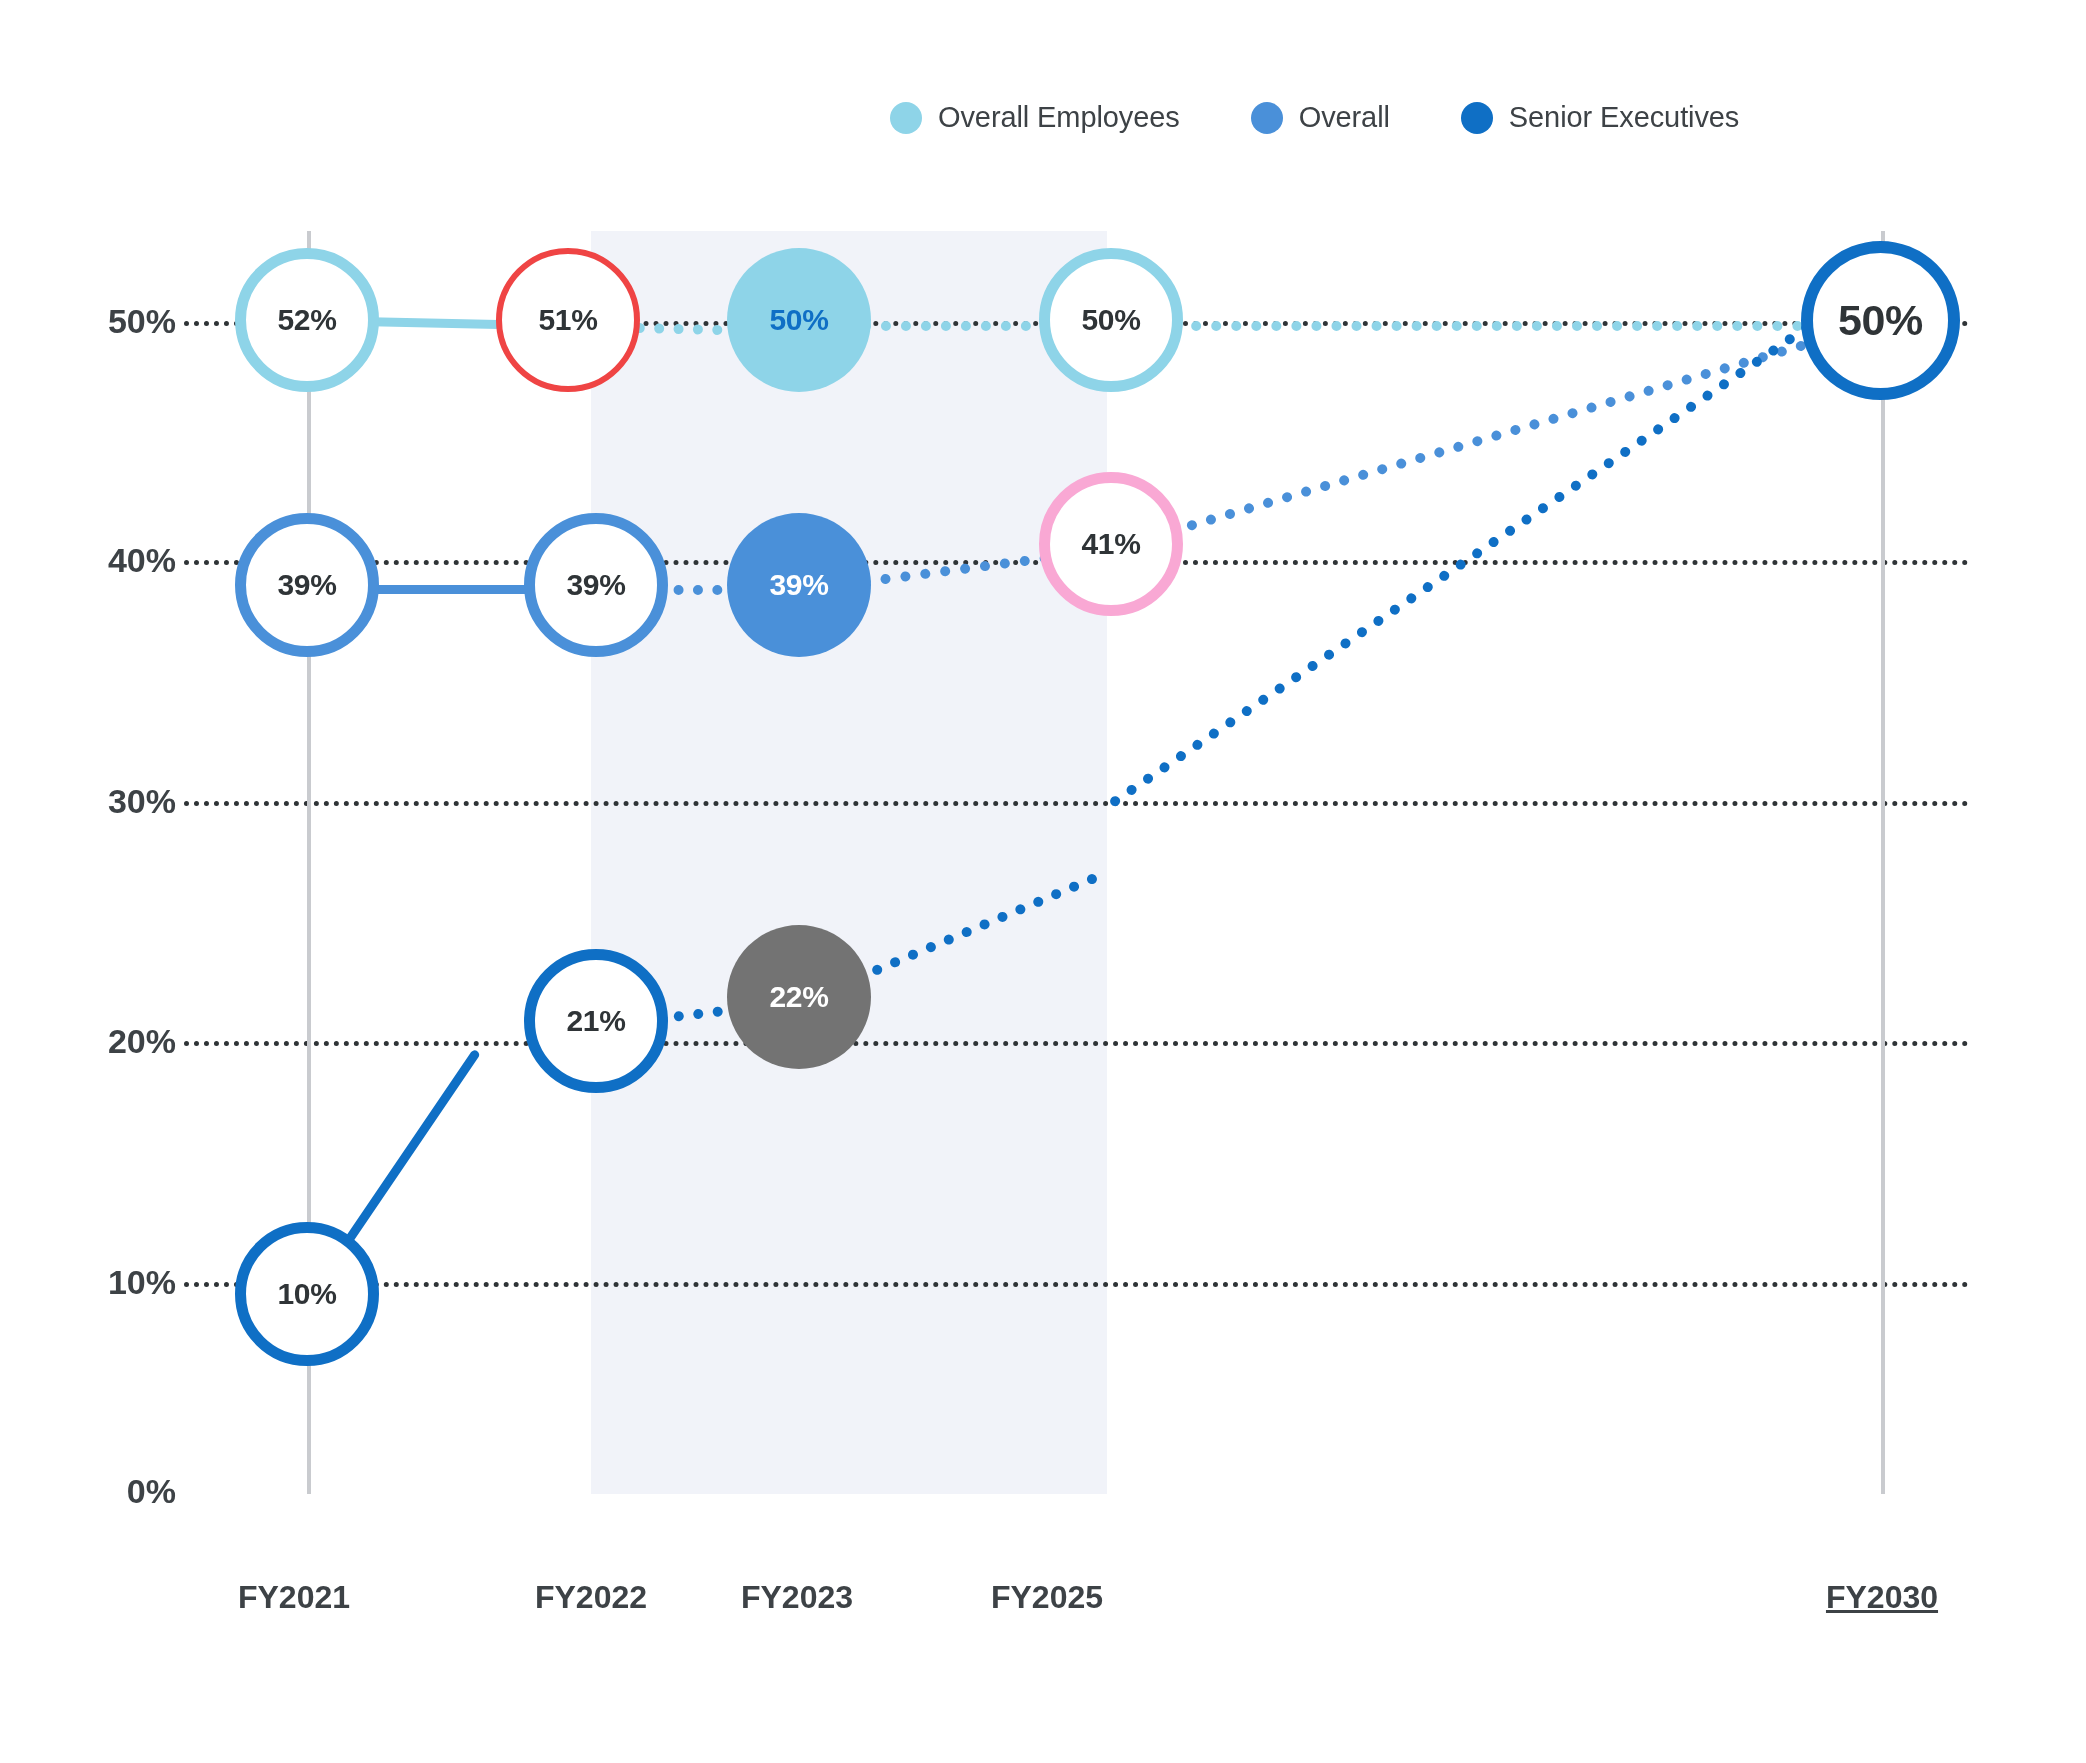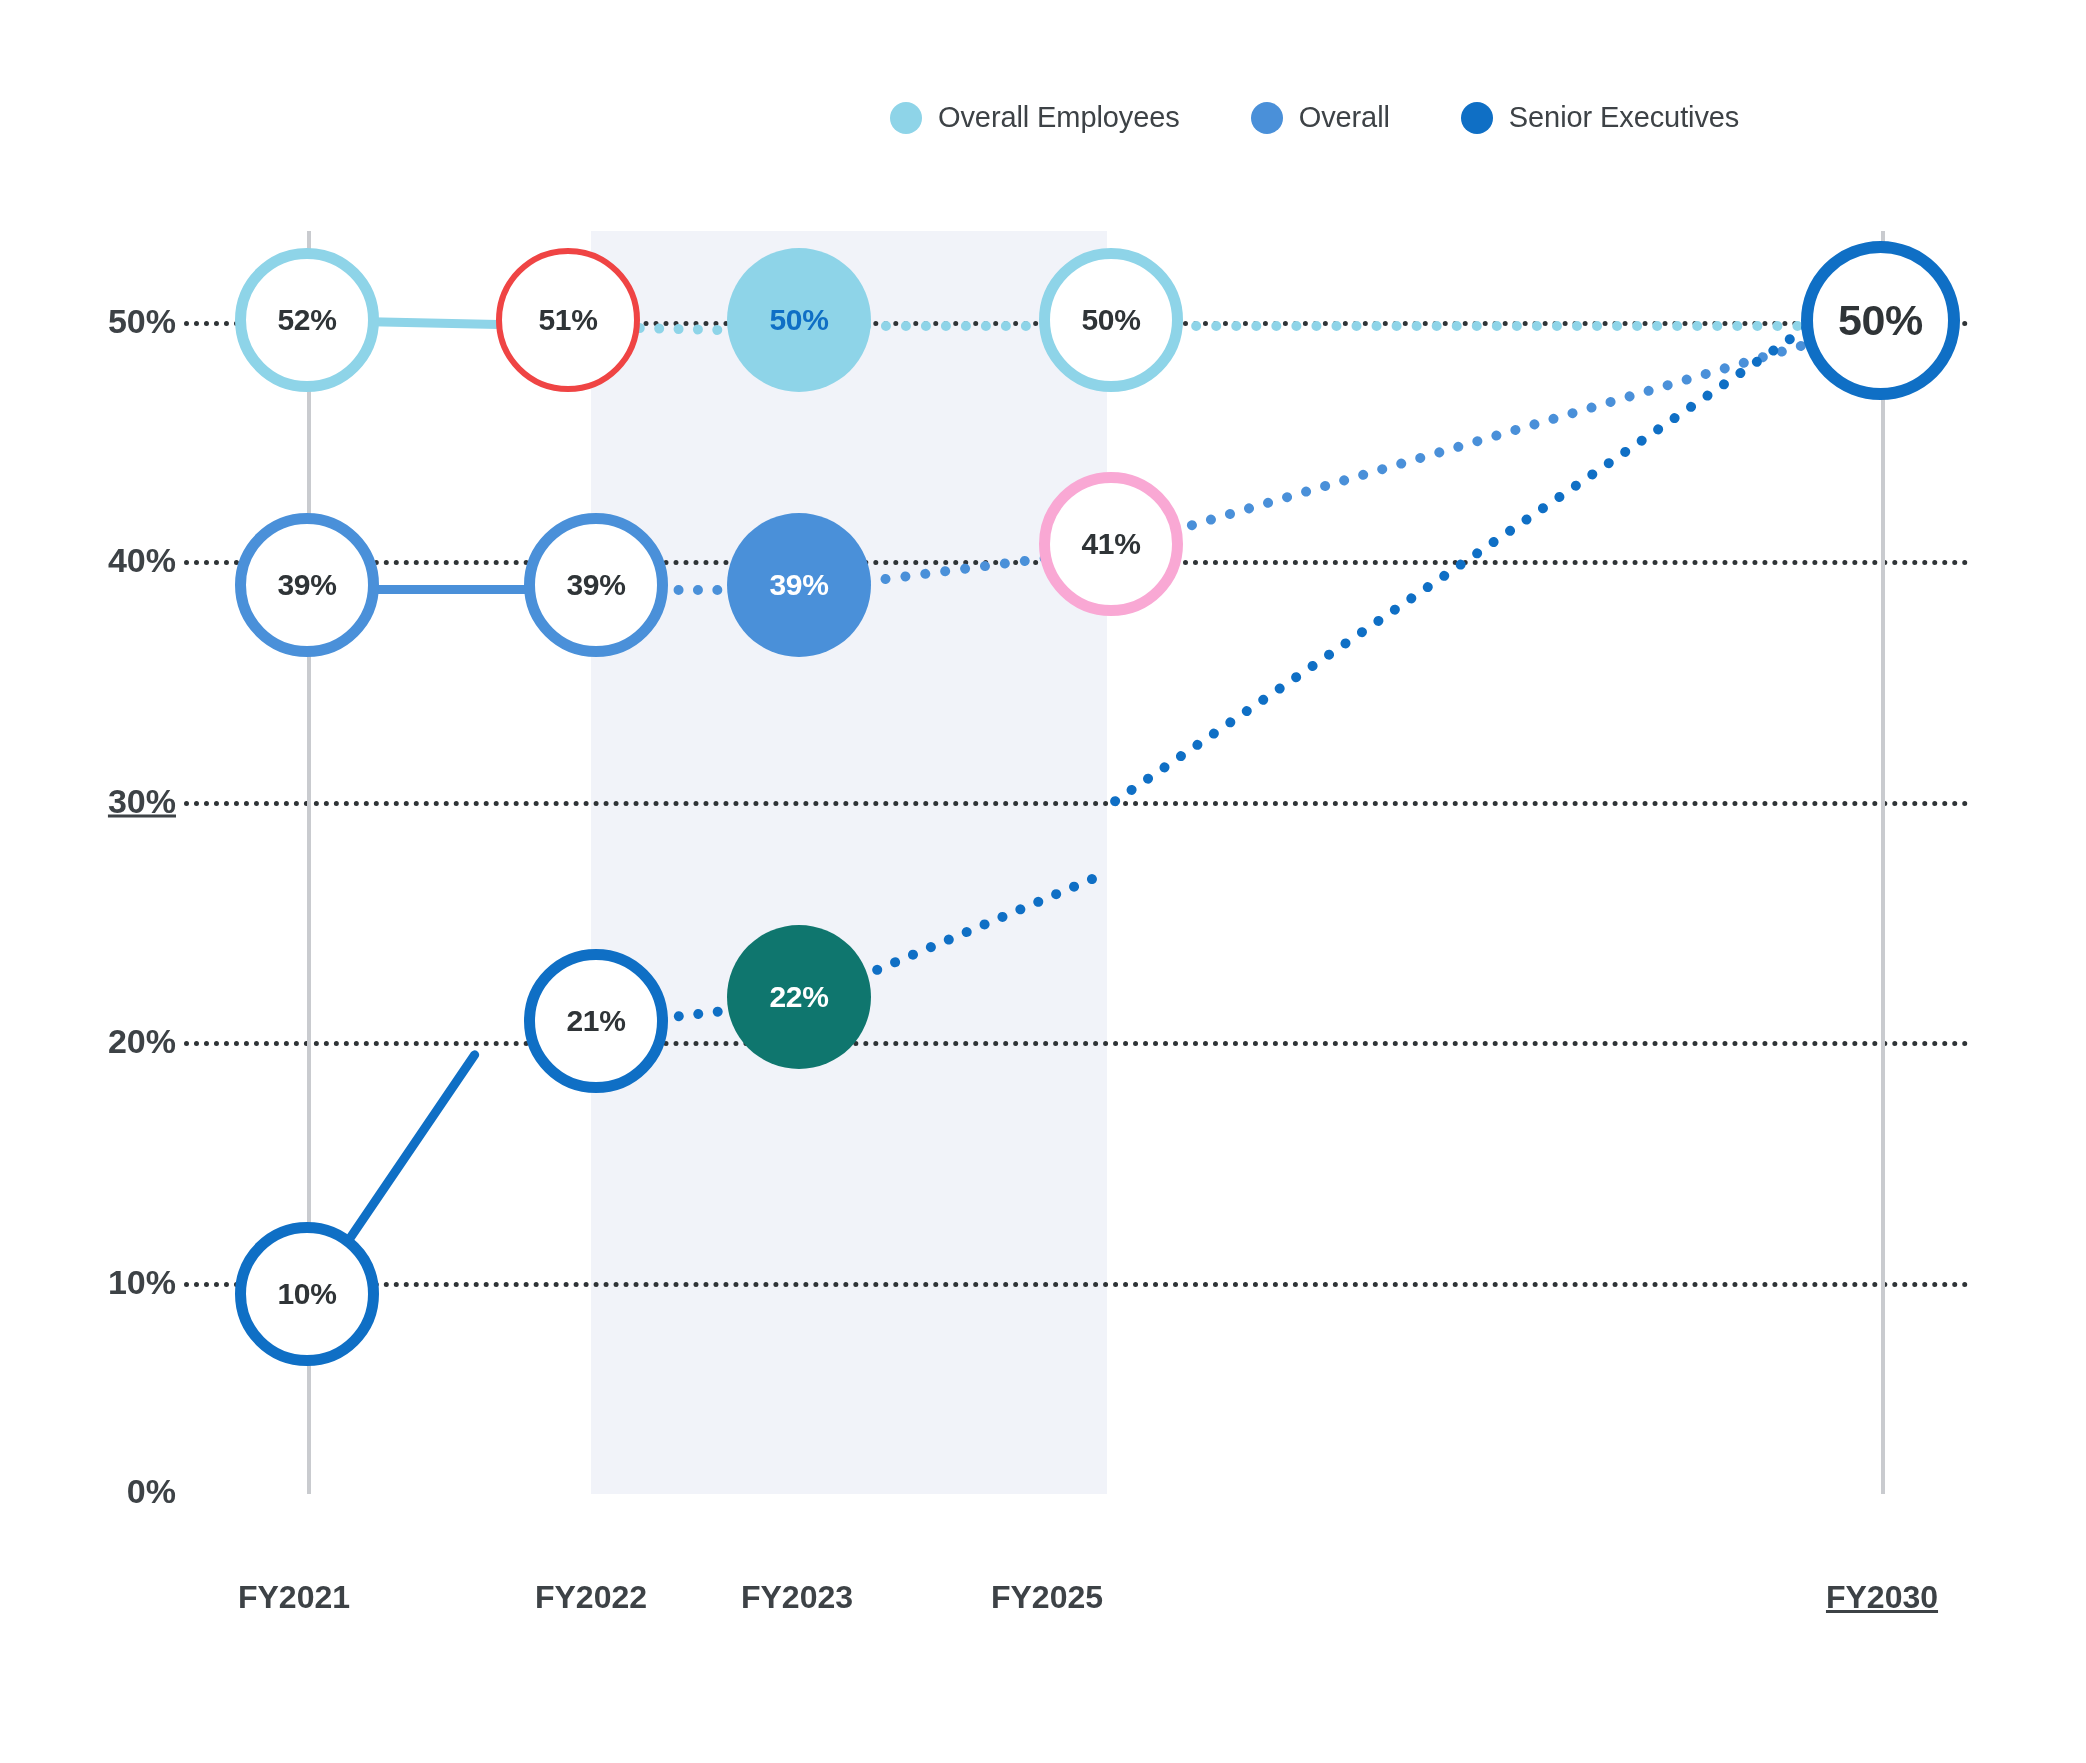--- a/index.html
+++ b/index.html
@@ -114,31 +114,31 @@
     <div class="bubble outline" style="left:1039px;top:472px;width:144px;height:144px;border:11px solid #f9a8d4;">
       <span>41%</span>
     </div>
 
     <div class="bubble outline" style="left:235px;top:1222px;width:144px;height:144px;border:11px solid #0f6fc5;">
       <span>10%</span>
     </div>
     <div class="bubble outline" style="left:524px;top:949px;width:144px;height:144px;border:11px solid #0f6fc5;">
       <span>21%</span>
     </div>
-    <div class="bubble solid" style="left:727px;top:925px;width:144px;height:144px;background:#0f766e;">
+    <div class="bubble solid" style="left:727px;top:925px;width:144px;height:144px;background:#737373;">
       <span>22%</span>
     </div>
 
     <div class="bubble outline" style="left:1801px;top:241px;width:159px;height:159px;border:12.5px solid #0f6fc5;">
       <span style="font-size:43px;">50%</span>
     </div>
 
     <div class="ylabel" style="left:73px;top:321px;width:103px;">50%</div>
     <div class="ylabel" style="left:73px;top:560px;width:103px;">40%</div>
-    <div class="ylabel" style="left:73px;top:801px;width:103px;text-decoration:underline;">30%</div>
+    <div class="ylabel" style="left:73px;top:801px;width:103px;">30%</div>
     <div class="ylabel" style="left:73px;top:1041px;width:103px;">20%</div>
     <div class="ylabel" style="left:73px;top:1282px;width:103px;">10%</div>
     <div class="ylabel" style="left:73px;top:1491px;width:103px;">0%</div>
 
     <div class="xlabel" style="left:294px;top:1579px;">FY2021</div>
     <div class="xlabel" style="left:591px;top:1579px;">FY2022</div>
     <div class="xlabel" style="left:797px;top:1579px;">FY2023</div>
     <div class="xlabel" style="left:1047px;top:1579px;">FY2025</div>
     <div class="xlabel" style="left:1882px;top:1579px;text-decoration:underline;">FY2030</div>
 

